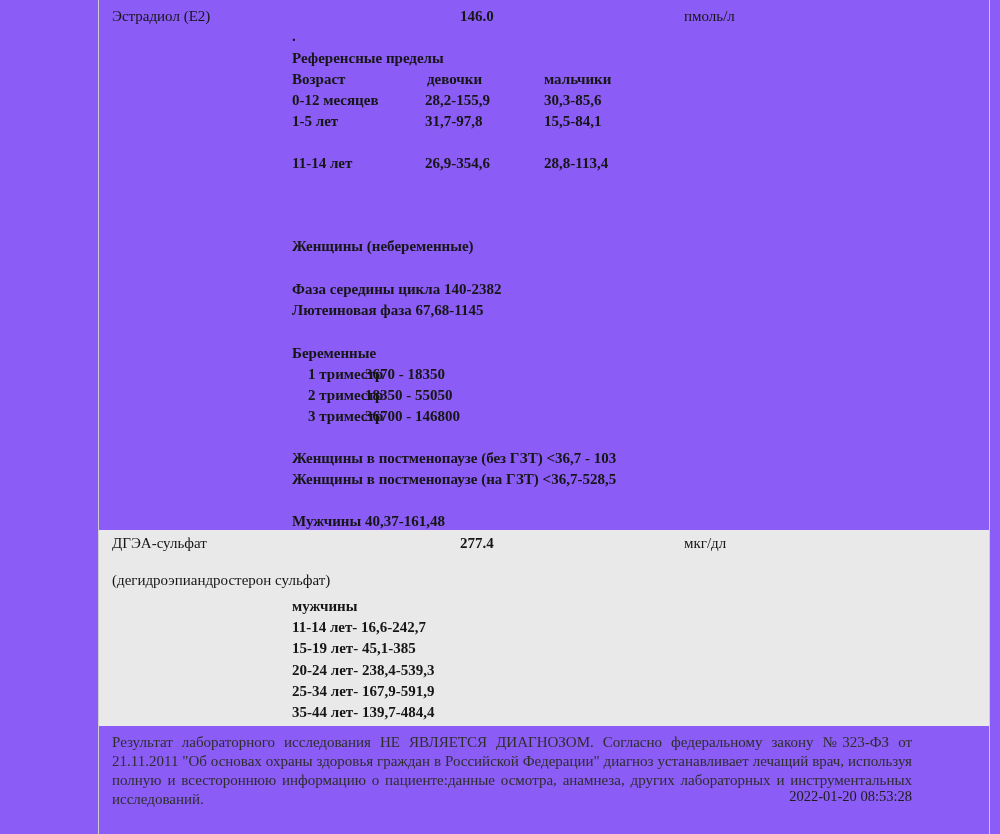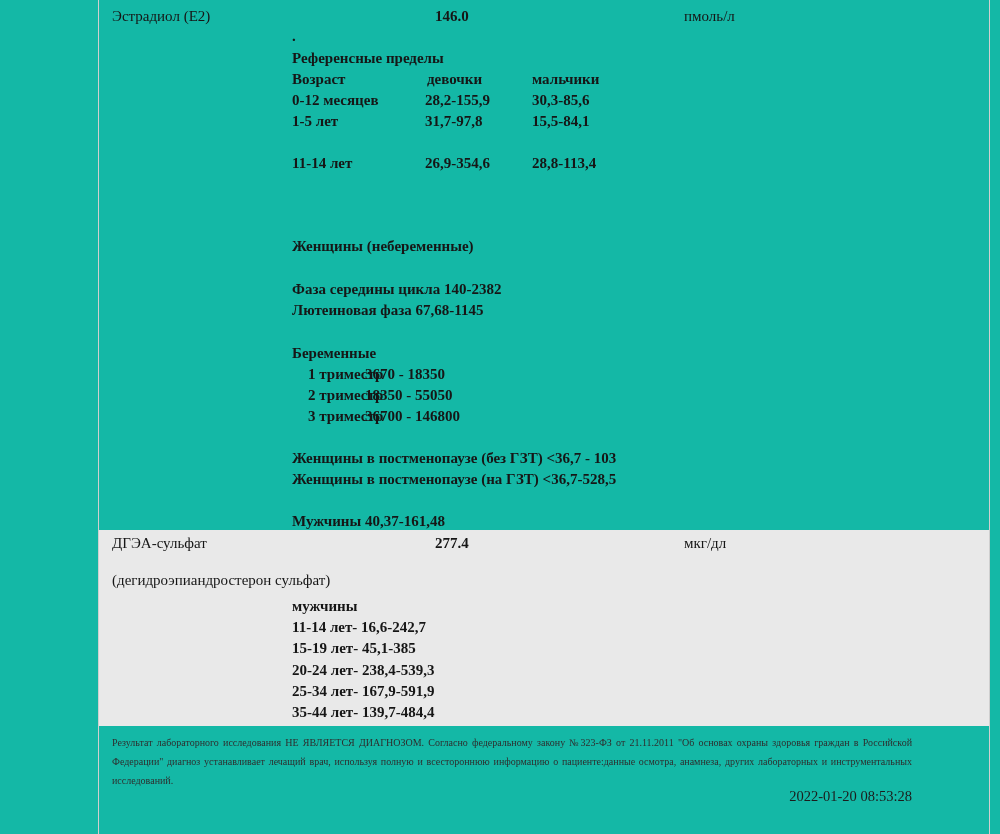--- a/index.html
+++ b/index.html
@@ -4,52 +4,52 @@
 <style>
   * { margin: 0; padding: 0; box-sizing: border-box; }
   html, body { width: 1000px; height: 834px; }
   body {
     position: relative;
     background: #ffffff;
     font-family: "Liberation Serif", "DejaVu Serif", serif;
     color: #161616;
     overflow: hidden;
   }
-  .doc { position: absolute; inset: 0; background: #14b8a6; }
+  .doc { position: absolute; inset: 0; background: #8b5cf6; }
   .vline { position: absolute; top: 0; bottom: 0; width: 1px; background: #cfcfcf; }
   .gray-block { position: absolute; left: 99px; width: 890px; background: #e9e9e9; }
 
   .abs { position: absolute; white-space: nowrap; font-size: 15px; line-height: 21px; }
 
   
   .col-name  { position: absolute; left: 112px; }
-  .col-value { position: absolute; left: 435px; font-weight: bold; }
+  .col-value { position: absolute; left: 460px; font-weight: bold; }
   .col-unit  { position: absolute; left: 684px; }
 
   
   .ref { left: 292px; font-weight: bold; }
 
   
   .tline { position: absolute; left: 292px; width: 430px; height: 21px; font-size: 15px; line-height: 21px; font-weight: bold; white-space: nowrap; }
   .tline .c1 { position: absolute; left: 0; }
   .tline .c2 { position: absolute; left: 133px; }
-  .tline .c3 { position: absolute; left: 240px; }
+  .tline .c3 { position: absolute; left: 252px; }
   .tline.thead .c2 { left: 135px; text-align: right; }
 
   
   .trim { position: absolute; left: 292px; height: 21px; font-size: 15px; line-height: 21px; font-weight: bold; white-space: nowrap; }
   .trim .tl { position: absolute; left: 16px; }
   .trim .tv { position: absolute; left: 73px; }
 
   .disclaimer {
     position: absolute;
     left: 112px;
     top: 733px;
     width: 800px;
-    font-size: 10px;
+    font-size: 15px;
     line-height: 19px;
     color: #2e2e2e;
     text-align: justify;
     white-space: normal;
   }
   .timestamp {
     position: absolute;
     left: 112px;
     top: 788px;
     width: 800px;

